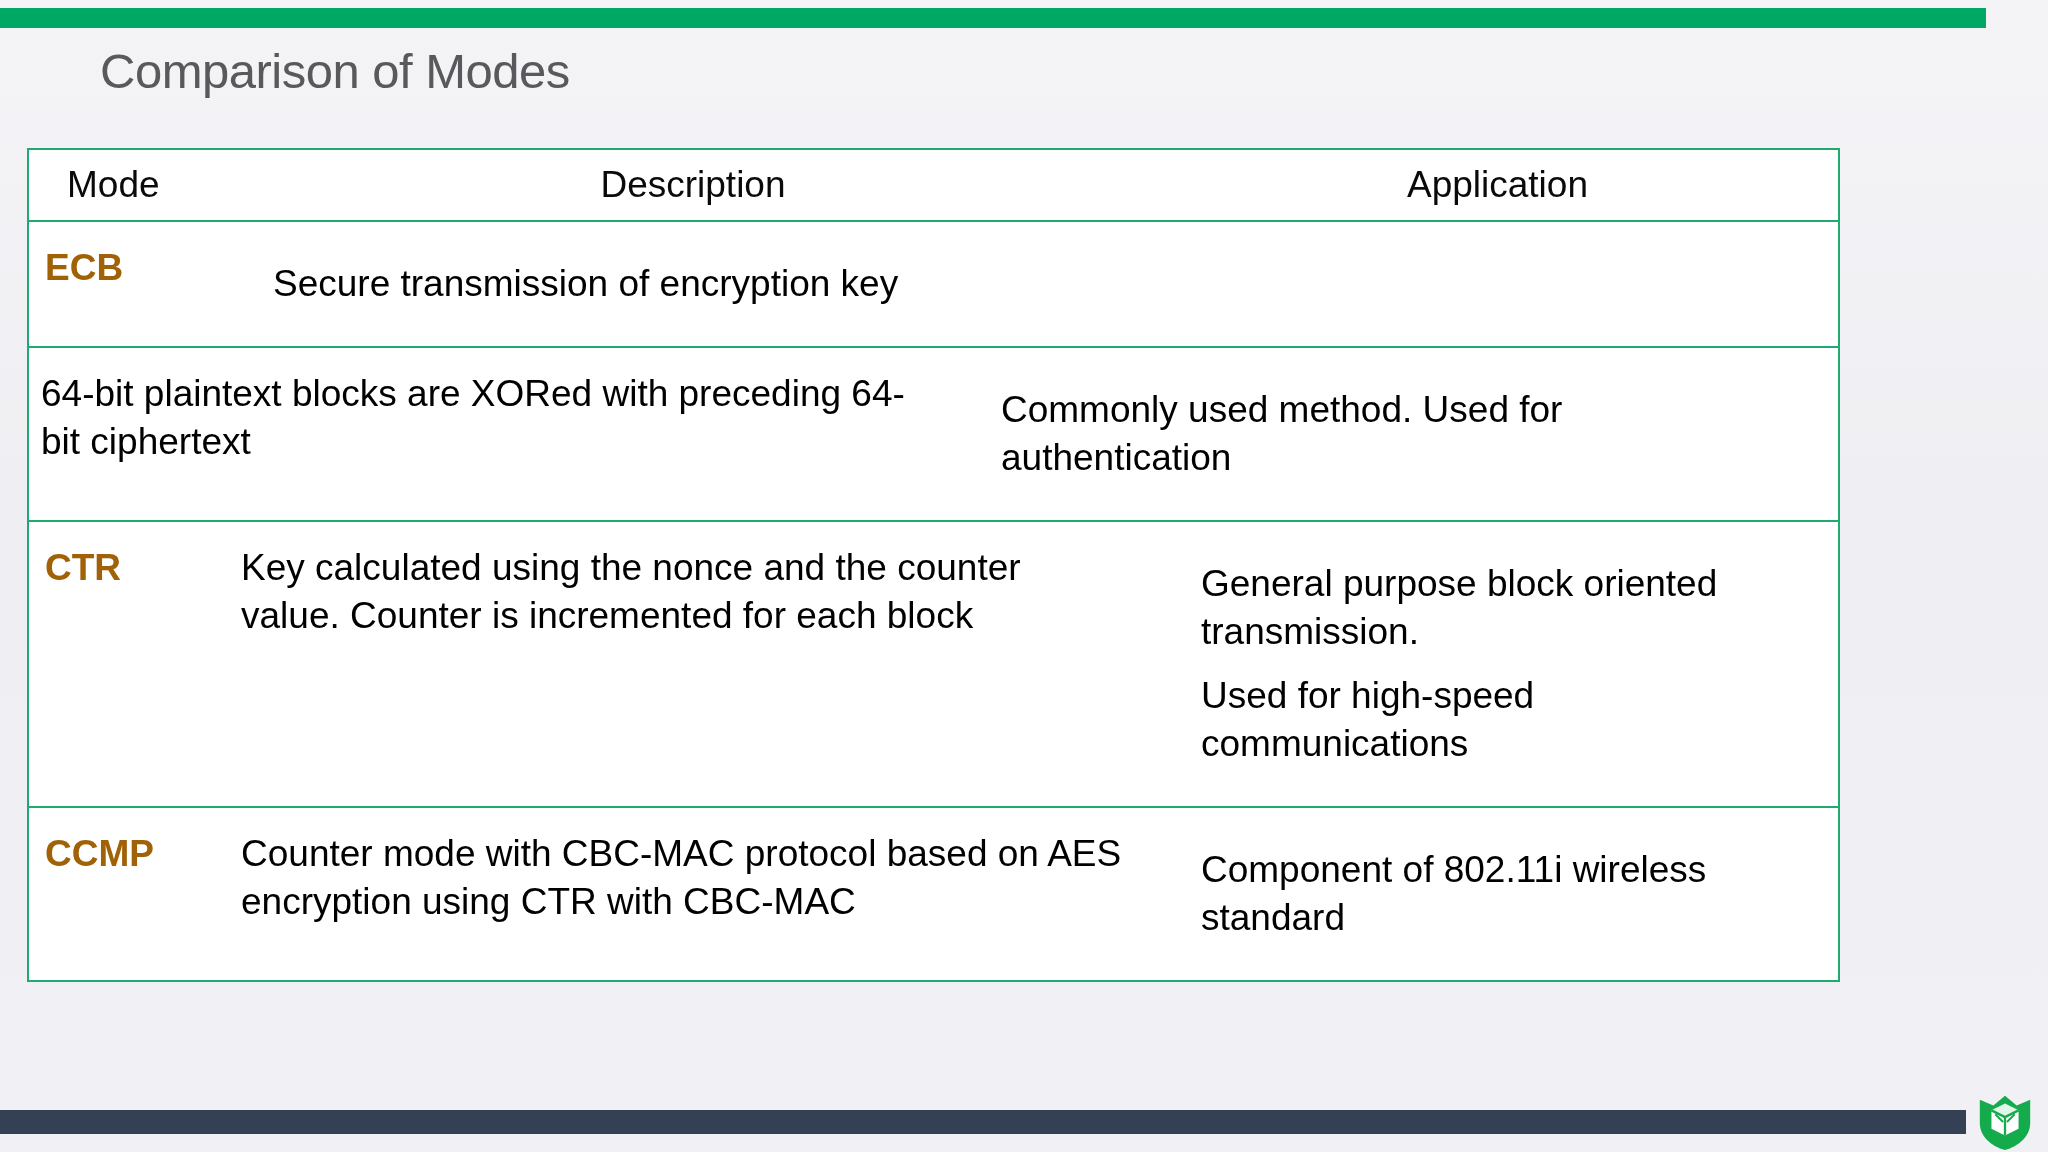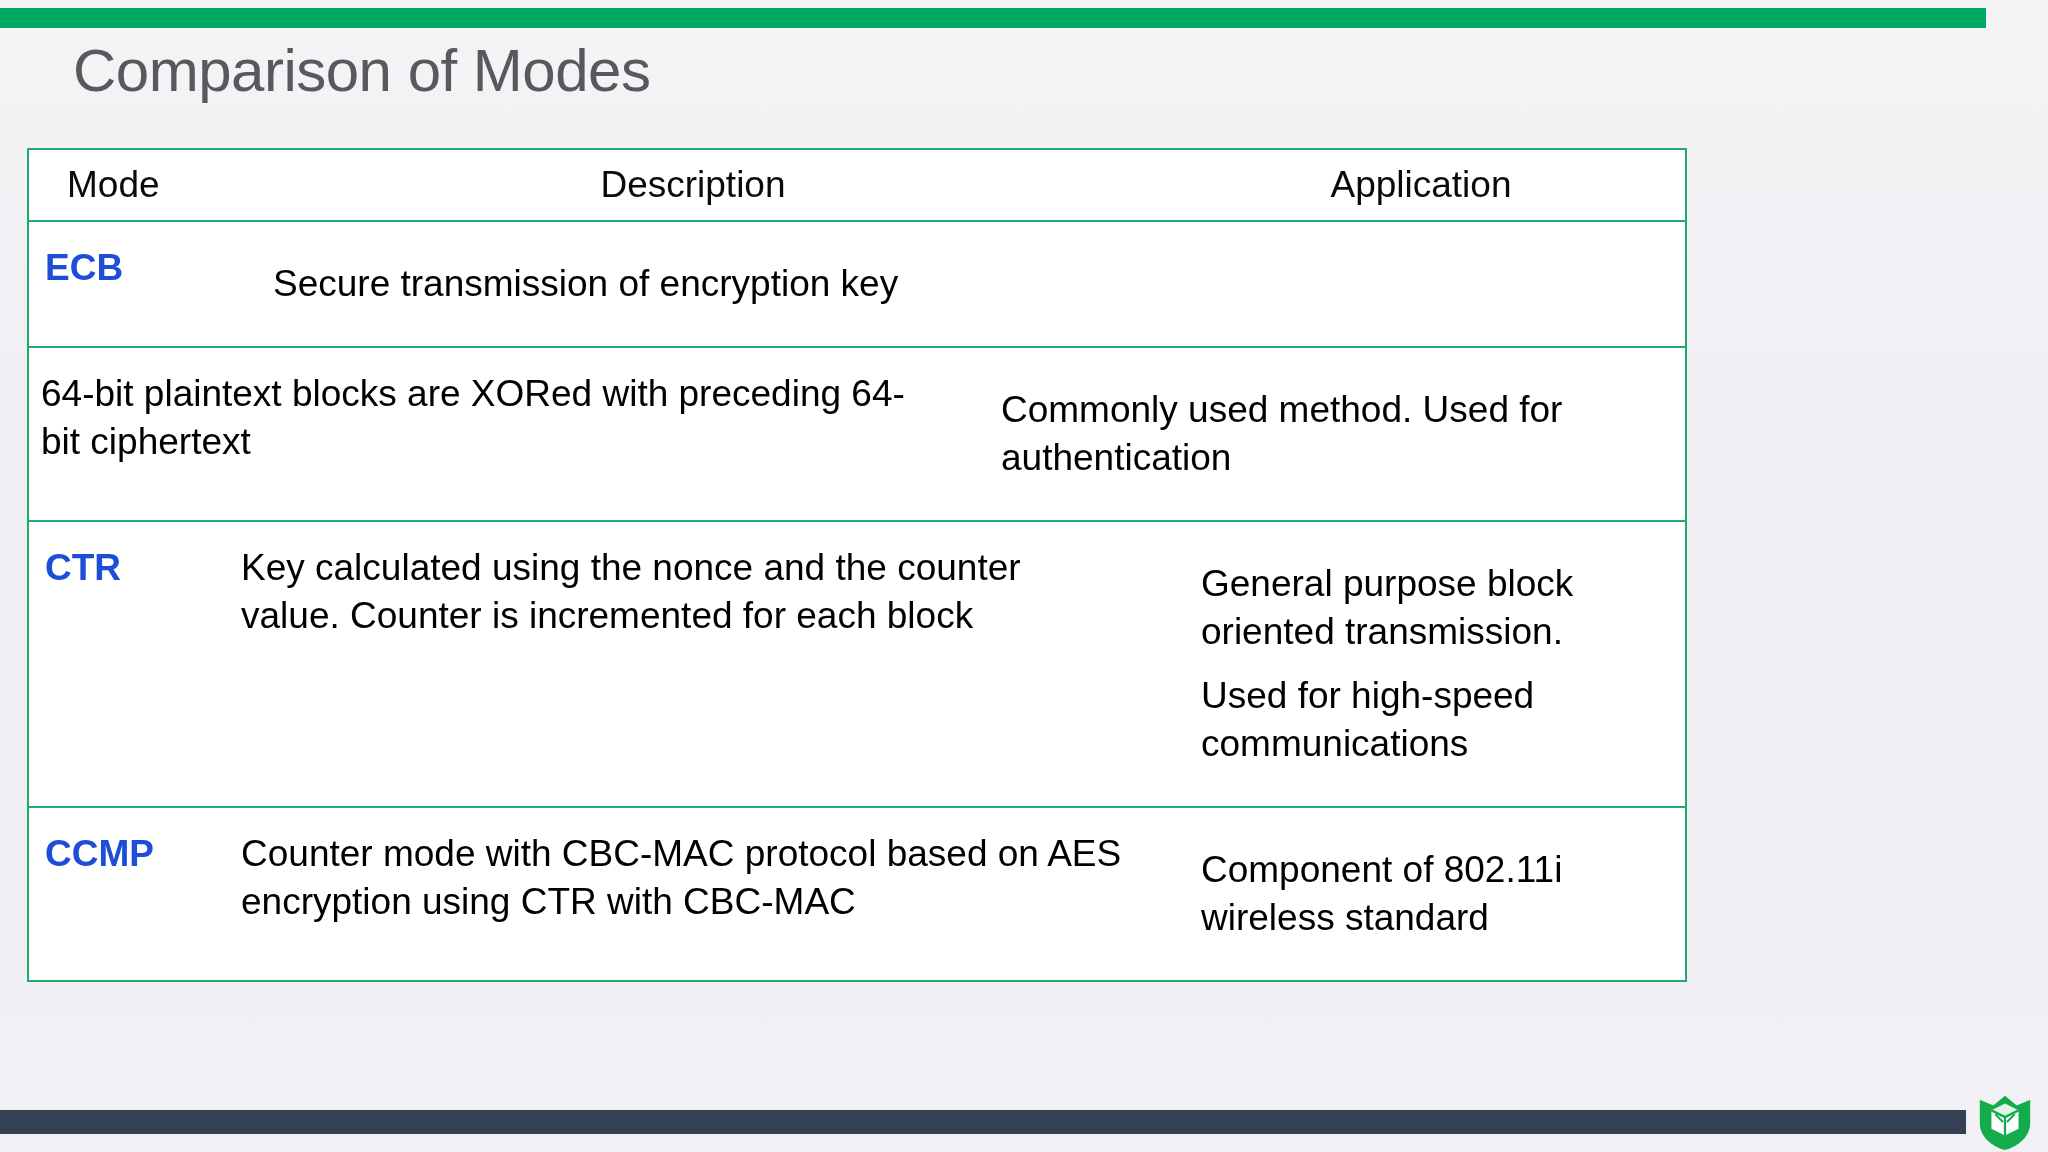--- a/index.html
+++ b/index.html
@@ -27,37 +27,37 @@
     left: 0;
     top: 8px;
     width: 1986px;
     height: 20px;
     background: #00a963;
   }
 
   
   .slide-title {
     position: absolute;
-    left: 73px;
+    left: 100px;
     top: 32px;
     width: 1800px;
-    font-size: 60px;
+    font-size: 49px;
     line-height: 78px;
     color: #59585c;
     font-weight: 400;
     letter-spacing: -0.5px;
     white-space: nowrap;
   }
 
   
   .table-wrap {
     position: absolute;
     left: 27px;
     top: 148px;
-    width: 1660px;
+    width: 1813px;
     border: 2px solid #1faa72;
     box-sizing: border-box;
     background: #ffffff;
   }
   .row {
     display: flex;
     align-items: stretch;
     border-bottom: 2px solid #1faa72;
     box-sizing: border-box;
     background: #fefffe;
@@ -88,21 +88,21 @@
 
   
   .body-row .cell {
     padding-top: 22px;
     padding-bottom: 22px;
   }
   .body-row .c-mode {
     padding-left: 16px;
     font-size: 37px;
     font-weight: bold;
-    color: #1d4ed8;
+    color: #a16207;
     line-height: 48px;
   }
   .body-row .c-desc {
     padding-left: 12px;
     padding-right: 30px;
     font-size: 37px;
     color: #000;
     line-height: 48px;
   }
   .body-row .c-app {

